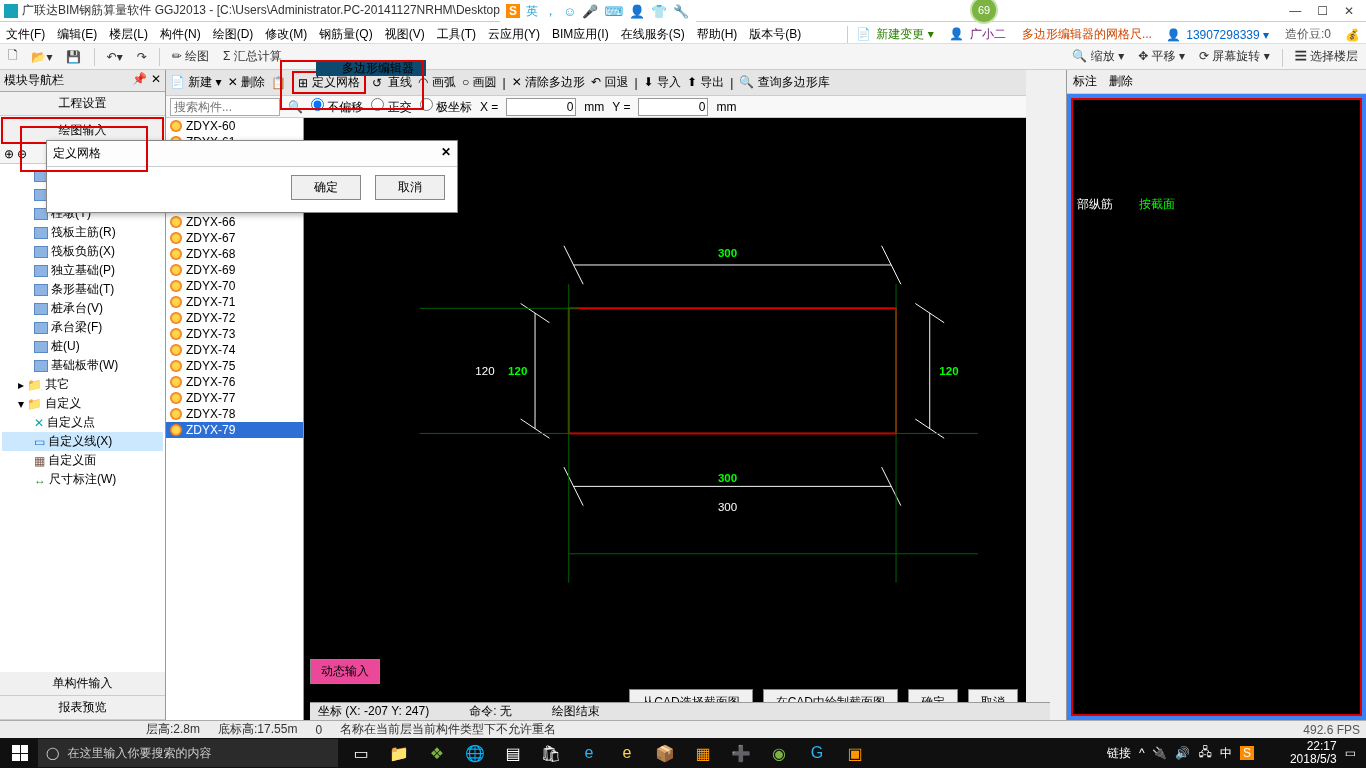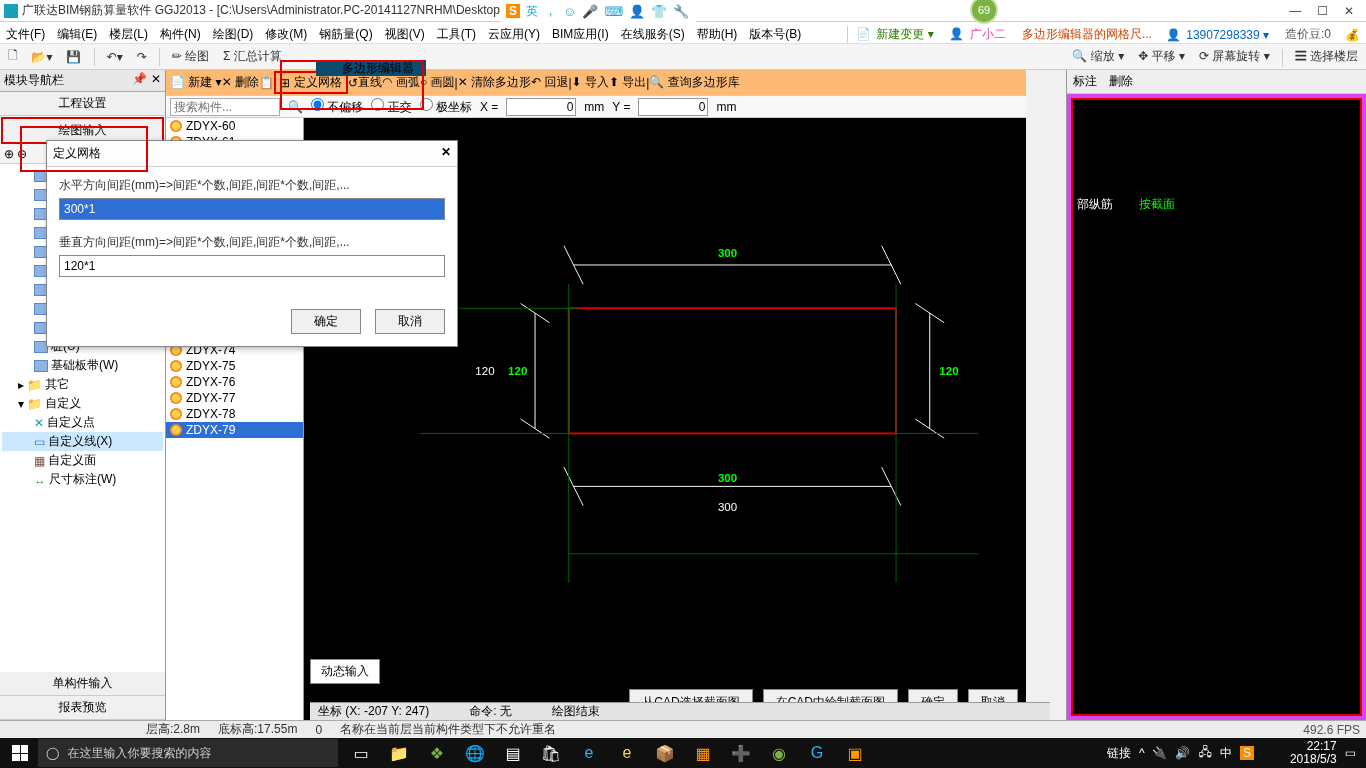--- a/index.html
+++ b/index.html
@@ -13,21 +13,21 @@
 .sogou-bar { position:absolute; top:0; left:500px; height:22px; display:flex; align-items:center; gap:6px; background:#fff; padding:0 6px;}
 .sogou-bar .sg { background:#ff8c00; color:#fff; padding:0 3px; font-weight:bold;}
 .sogou-bar .lang { color:#29a5d6;}
 .sogou-bar .sgicon { color:#29a5d6; font-size:13px;}
 .dot69 { position:absolute; top:-4px; left:970px; width:28px; height:28px; border-radius:50%; background:#7cb342; color:#fff; display:flex; align-items:center; justify-content:center; font-size:11px; border:2px solid #c5e1a5;}
 
 .menubar { height: 22px; background: #fff; display: flex; align-items: flex-end; padding: 0 4px; gap: 8px; border-bottom: 1px solid #ddd; }
 .menubar span { cursor: pointer; padding:0 2px;}
 .menubar .right { margin-left: auto; display: flex; align-items: center; gap: 10px; }
 .menubar .newchange { color:#2a7f00; border-left:1px solid #ccc; padding-left:8px;}
-.menubar .username { color:#ec4899;}
+.menubar .username { color:#701a75;}
 .menubar .marquee { color:#d04400; }
 .menubar .userid { color:#0066cc; }
 .menubar .coins { color:#555; }
 
 .toolbar1 { height: 26px; background: #f5f5f5; display: flex; align-items: center; padding: 0 4px; gap: 6px; border-bottom: 1px solid #ccc; }
 .toolbar1 .tbtn { padding: 2px 4px; cursor:pointer; color:#333;}
 .toolbar1 .sep { width:1px; height:18px; background:#ccc; margin:0 2px;}
 .toolbar1 .right { margin-left:auto; display:flex; align-items:flex-end; gap:6px;}
 
 .body-area { display:flex; height: calc(768px - 22px - 22px - 26px - 18px - 30px); }
@@ -38,37 +38,37 @@
 .leftpanel .btnrow.boxed { border:2px solid #d00; margin:1px;}
 .leftpanel .minibar { padding:2px 4px; border-bottom:1px solid #ccc; display:flex; gap:3px;}
 .leftpanel .minibar span{cursor:pointer;}
 .leftpanel .tree { flex:1; overflow:auto; background:#fff; padding:2px;}
 .leftpanel .tree .node { padding:1px 2px 1px 32px; white-space:nowrap; display:flex; align-items:center; gap:3px;}
 .leftpanel .tree .node.sel { background:#cce8ff;}
 .leftpanel .tree .node.l1 { padding-left:16px; font-weight:normal;}
 .leftpanel .tree .ticon { width:14px; height:12px; display:inline-block; background:#8db4e2; border:1px solid #5a8ac6;}
 
 .centerarea { flex:1; display:flex; flex-direction:column; background:#fff; position:relative;}
-.centerarea .ctoolbar { height:26px; display:flex; align-items:center; padding:0 4px; border-bottom:1px solid #ccc; background:#fdba74;}
+.centerarea .ctoolbar { height:26px; display:flex; align-items:center; gap:6px; padding:0 4px; border-bottom:1px solid #ccc; background:#e5e5e5;}
 .centerarea .ctoolbar .boxed { border:2px solid #d00; padding:1px 4px; display:flex; align-items:center; gap:4px;}
 .centerarea .searchbar { height:22px; display:flex; align-items:center; padding:0 4px; gap:8px; border-bottom:1px solid #ccc; background:#f8f8f8;}
 .centerarea .searchbar input[type=text]{ border:1px solid #aaa; padding:1px 3px; width:110px;}
 .centerarea .searchbar .numin{ width:70px; text-align:right; border:1px solid #999; padding:1px 2px;}
 .centerarea .splitbody { flex:1; display:flex; overflow:hidden;}
 .complist { width:138px; background:#fff; border-right:1px solid #999; overflow:auto;}
 .complist .item { padding:1px 4px; display:flex; align-items:center; gap:4px; white-space:nowrap;}
 .complist .item .gear { width:12px; height:12px; background:radial-gradient(circle,#ffd54f 40%,#f57f17 60%); border-radius:50%;}
 .complist .item.sel { background:#2e6fd6; color:#fff;}
 .canvaswrap { flex:1; background:#000; position:relative; overflow:hidden;}
 .canvaswrap svg { width:100%; height:100%;}
-.dyn-input { position:absolute; left:6px; bottom:36px; background:#ffffff; border:1px solid #888; padding:3px 10px;text-align:center;}
+.dyn-input { position:absolute; left:6px; bottom:36px; background:#ec4899; border:1px solid #888; padding:3px 10px;text-align:center;}
 .bottom-btns { position:absolute; bottom:4px; right:8px; display:flex; gap:10px;}
 .bottom-btns button { padding:4px 12px; background:#f0f0f0; border:1px solid #888;}
 
-.rightpanel { width:300px; background:#d946ef; border-left:1px solid #999; display:flex; flex-direction:column;margin-left:40px;}
+.rightpanel { width:300px; background:#3b82f6; border-left:1px solid #999; display:flex; flex-direction:column;margin-left:40px;}
 .rightpanel .rtoolbar { height:24px; display:flex; align-items:center; padding:0 6px; gap:12px; background:#eee; border-bottom:1px solid #ccc;}
 .rightpanel .rcanvas { flex:1; background:#000; margin:4px; border:2px solid #d00; position:relative;}
 .rightpanel .rcanvas .txt1 { position:absolute; top:96px; left:4px; color:#fff;}
 .rightpanel .rcanvas .txt2 { position:absolute; top:96px; left:66px; color:#0f0;}
 
 .polyeditor-label { position:absolute; top:60px; left:316px; width:110px; height:16px; border:8px solid #0c4a6e; display:flex; align-items:center; padding-left:18px; background:#fafafa; z-index:5;}
 
 .dialog { position:absolute; top:140px; left:46px; width:412px; background:#fff; border:1px solid #888; box-shadow:2px 2px 6px rgba(0,0,0,.3); z-index:20;}
 .dialog .dtitle { background:#fdfdfd; padding:4px 6px; border-bottom:1px solid #ccc; display:flex; justify-content:space-between;}
 .dialog .dtitle .x { cursor:pointer; font-weight:bold;}
@@ -434,26 +434,20 @@
   <span>名称在当前层当前构件类型下不允许重名</span>
   <span class="fps">492.6 FPS</span>
 </div>
 
 <div class="dlg-redbox"></div>
 <div class="dialog">
   <div class="dtitle">
     <span>定义网格</span>
     <span class="x">✕</span>
   </div>
-  <div class="dbody">
-    <label>水平方向间距(mm)=&gt;间距*个数,间距,间距*个数,间距,...</label>
-    <input class="sel" value="300*1" style="">
-    <label>垂直方向间距(mm)=&gt;间距*个数,间距,间距*个数,间距,...</label>
-    <input value="120*1" style="">
-  </div>
   <div class="dbtns">
     <button>确定</button>
     <button>取消</button>
   </div>
 </div>
 
 <div class="taskbar">
   <div class="start">
       <div class="win">
         <div></div>

